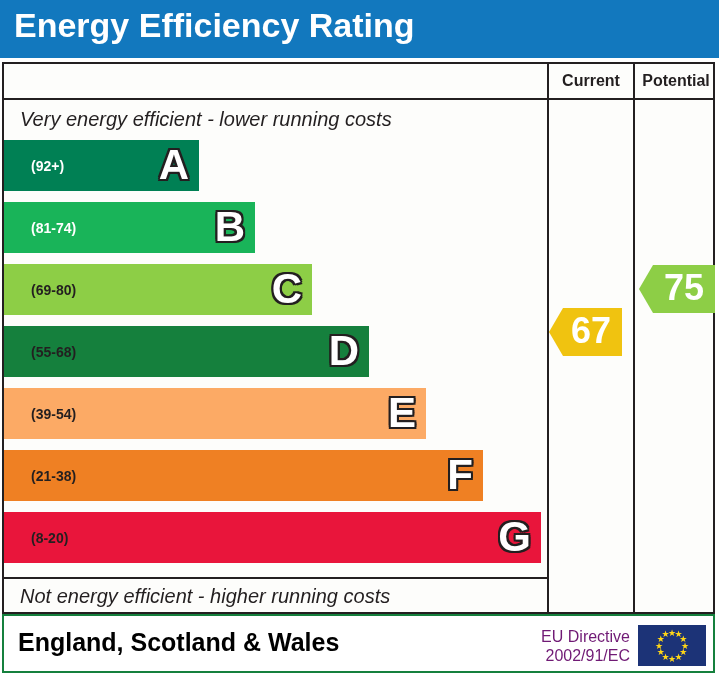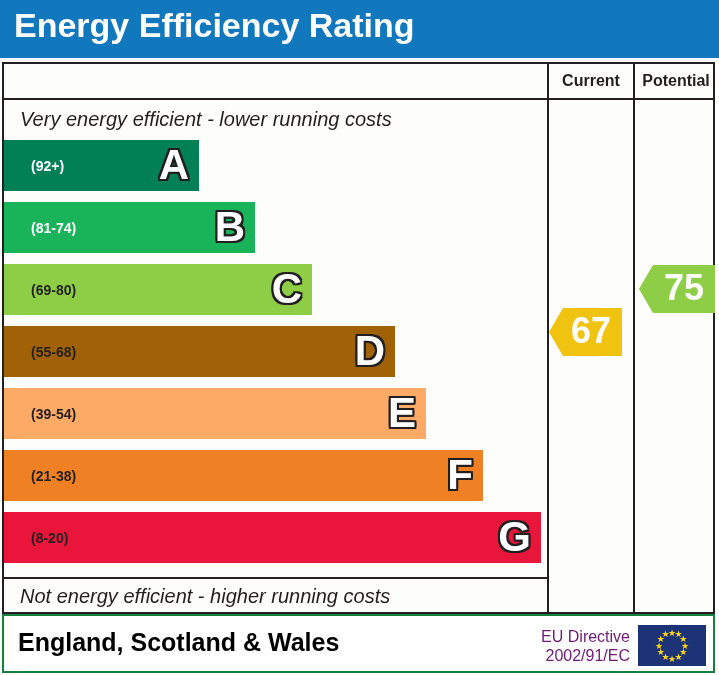--- a/index.html
+++ b/index.html
@@ -220,21 +220,21 @@
           <span class="letter">A</span>
         </div>
         <div class="band" style="top: 138px; width: 251px; background: rgb(25, 180, 89);">
           <span class="range light">(81-74)</span>
           <span class="letter">B</span>
         </div>
         <div class="band" style="top: 200px; width: 308px; background: rgb(141, 206, 70);">
           <span class="range dark">(69-80)</span>
           <span class="letter">C</span>
         </div>
-        <div class="band" style="top: 262px; width: 365px; background: #a16207; padding-left: 26px;">
+        <div class="band" style="top: 262px; width: 365px; background: #15803d;">
           <span class="range dark">(55-68)</span>
           <span class="letter">D</span>
         </div>
         <div class="band" style="top: 324px; width: 422px; background: rgb(252, 170, 101);">
           <span class="range dark">(39-54)</span>
           <span class="letter">E</span>
         </div>
         <div class="band" style="top: 386px; width: 479px; background: rgb(239, 128, 35);">
           <span class="range dark">(21-38)</span>
           <span class="letter">F</span>

